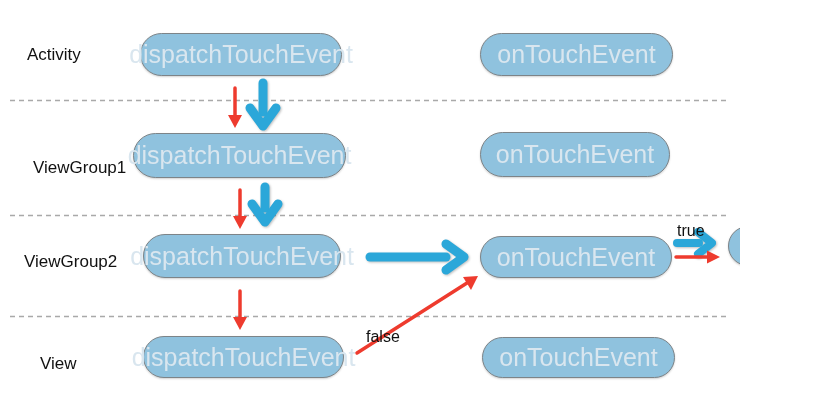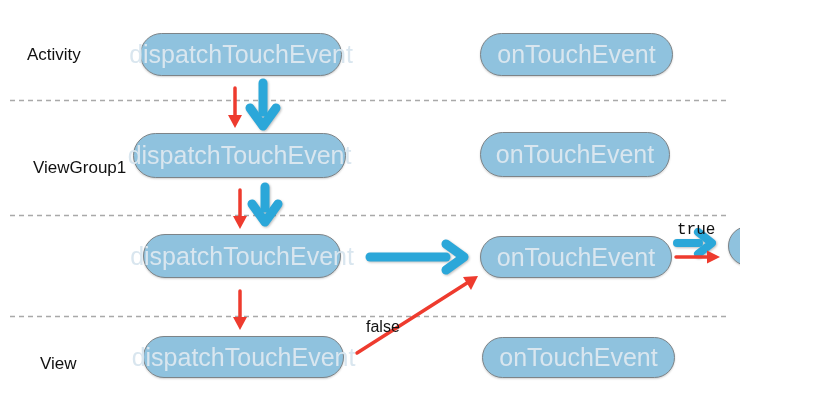--- a/index.html
+++ b/index.html
@@ -47,22 +47,22 @@
   .p-dis-3{left:143px;top:336px;width:201px;height:42px;}
   .p-on-0{left:480px;top:33px;width:193px;height:43px;}
   .p-on-1{left:480px;top:132px;width:190px;height:45px;}
   .p-on-2{left:480px;top:236px;width:192px;height:42px;}
   .p-on-3{left:482px;top:337px;width:193px;height:41px;}
   .p-consume{left:728px;top:226px;width:72px;height:40px;}
   .l-row-0{left:27px;top:45px;}
   .l-row-1{left:22px;top:158px;margin-left:11px;}
   .l-row-2{left:24px;top:252px;}
   .l-row-3{left:24px;top:354px;margin-left:16px;}
-  .l-true{left:677px;top:222px;font-family:Liberation Mono, monospace;}
-  .l-false{left:366px;top:318px;}
+  .l-true{left:677px;top:222px;}
+  .l-false{left:366px;top:328px;}
 </style>
 </head>
 <body>
 
 <div class="canvas">
 
   <svg class="overlay" viewBox="0 0 814 409" xmlns="http://www.w3.org/2000/svg">
 
     <line class="dashed" x1="10" y1="100.5" x2="728" y2="100.5"></line>
     <line class="dashed" x1="10" y1="215.5" x2="728" y2="215.5"></line>
@@ -109,20 +109,21 @@
     </g>
 
     <g>
       <line class="stroke-red" x1="676" y1="257" x2="708" y2="257"></line>
       <polygon class="fill-red" points="707,250.5 707,263.5 720,257"></polygon>
     </g>
   </svg>
 
   <div class="row-label l-row-0">Activity</div>
   <div class="row-label l-row-1">ViewGroup1</div>
+  <div class="row-label l-row-2">ViewGroup2</div>
   <div class="row-label l-row-3">View</div>
 
   <div class="pill p-dis-0">dispatchTouchEvent</div>
   <div class="pill p-dis-1">dispatchTouchEvent</div>
   <div class="pill p-dis-2">dispatchTouchEvent</div>
   <div class="pill p-dis-3">dispatchTouchEvent</div>
 
   <div class="pill p-on-0">onTouchEvent</div>
   <div class="pill p-on-1">onTouchEvent</div>
   <div class="pill p-on-2">onTouchEvent</div>

